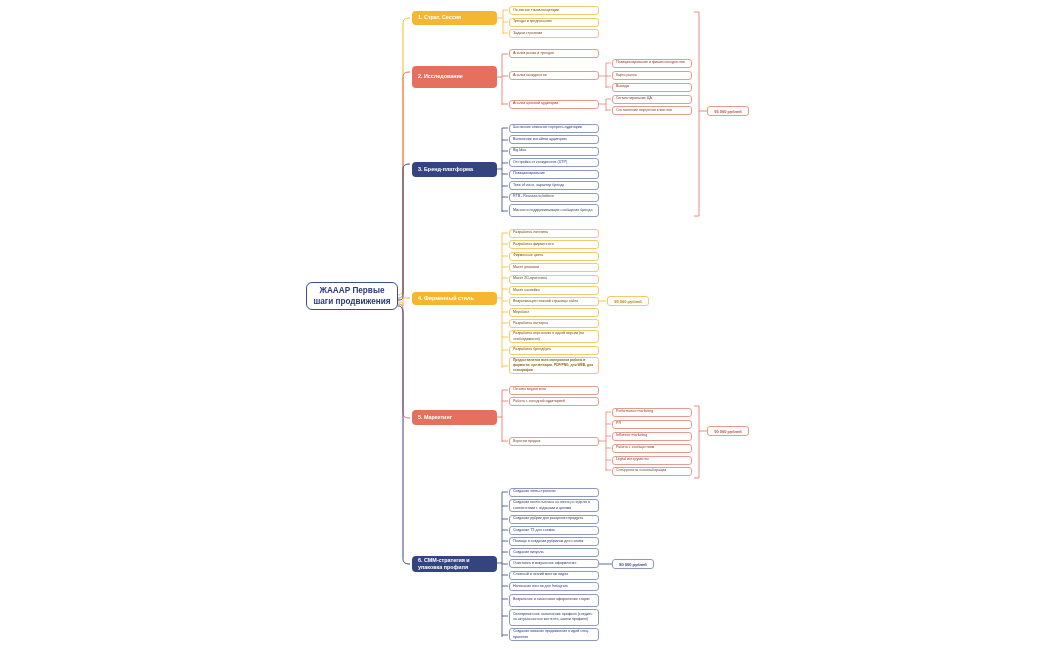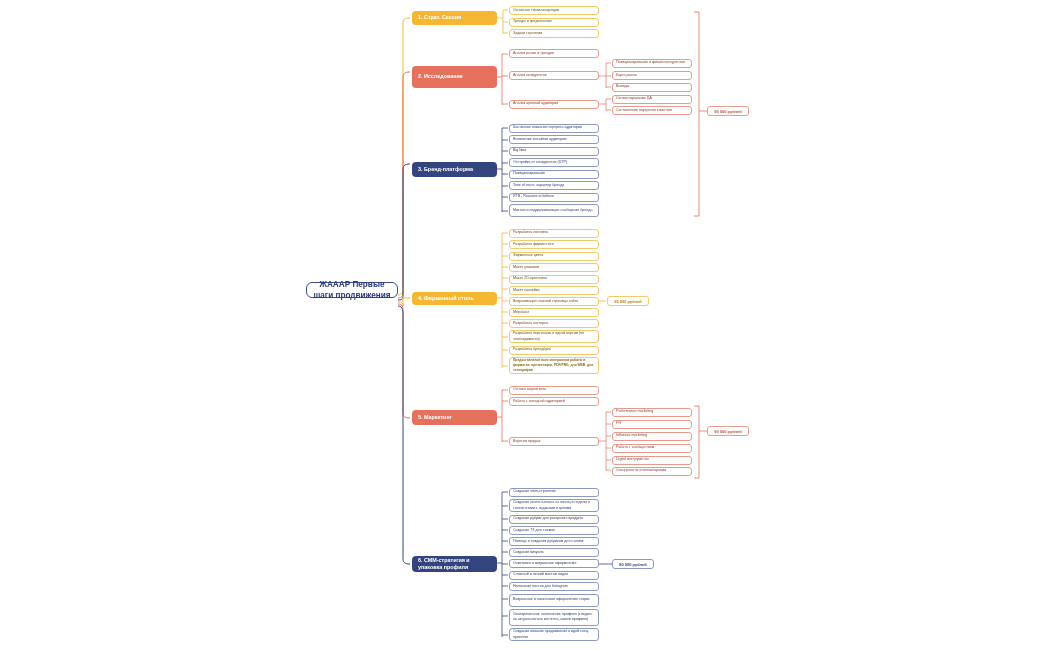--- a/index.html
+++ b/index.html
@@ -118,21 +118,21 @@
     <path d="M599 441 L606 441 M606 412 L606 471 M606 412 L611 412 M606 424 L611 424 M606 436 L611 436 M606 448 L611 448 M606 460 L611 460 M606 470 L611 470" stroke="#e5705e" stroke-width="0.7" fill="none"></path>
     <path d="M694 406 L699 406 L699 478 L694 478" stroke="#e5705e" stroke-width="0.8" fill="none"></path>
     <path d="M699 431 L707 431" stroke="#e5705e" stroke-width="0.8" fill="none"></path>
 
     <path d="M497 563 L502 563" stroke="#34447e" stroke-width="0.8" fill="none"></path>
     <path d="M502 492 L502 637" stroke="#34447e" stroke-width="0.8" fill="none"></path>
     <path d="M502 492 L508 492 M502 506 L508 506 M502 519 L508 519 M502 530 L508 530 M502 541 L508 541 M502 552 L508 552 M502 564 L508 564 M502 575 L508 575 M502 586 L508 586 M502 599 L508 599 M502 616 L508 616 M502 635 L508 635" stroke="#34447e" stroke-width="0.8" fill="none"></path>
     <path d="M599 564 L612 564" stroke="#34447e" stroke-width="0.8" fill="none"></path>
   </svg>
 
-  <div class="node root" style="left:306px;top:282px;width:92px;height:16px;">
+  <div class="node root" style="left:306px;top:282px;width:92px;height:28px;">
     <span>ЖААAР Первые шаги продвижения</span>
   </div>
 
   <div class="node l1 amber" style="left:412px;top:11px;width:85px;height:14px;">
     <span>1. Страт. Сессия</span>
   </div>
   <div class="node l2 amber" style="left:509px;top:6px;width:90px;height:9px;">
     <span>Основные точки-концепции</span>
     </div>
   <div class="node l2 amber" style="left:509px;top:17.5px;width:90px;height:9px;">

